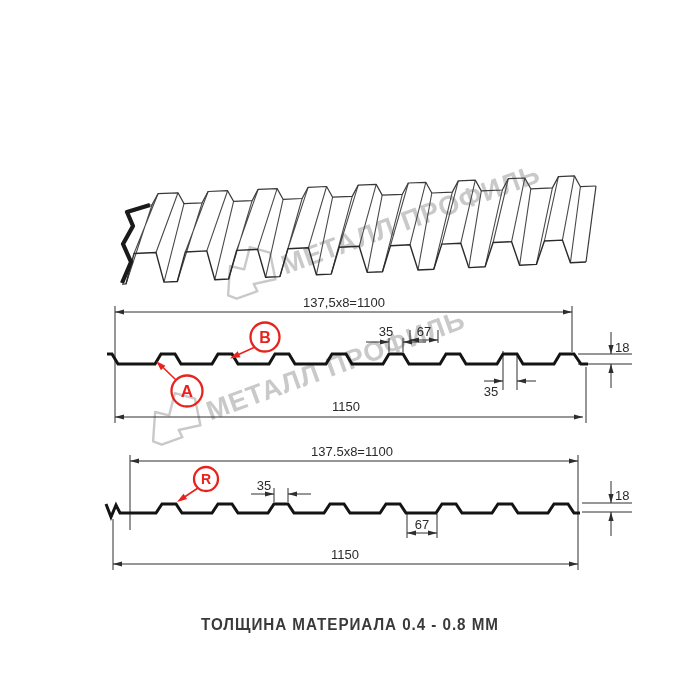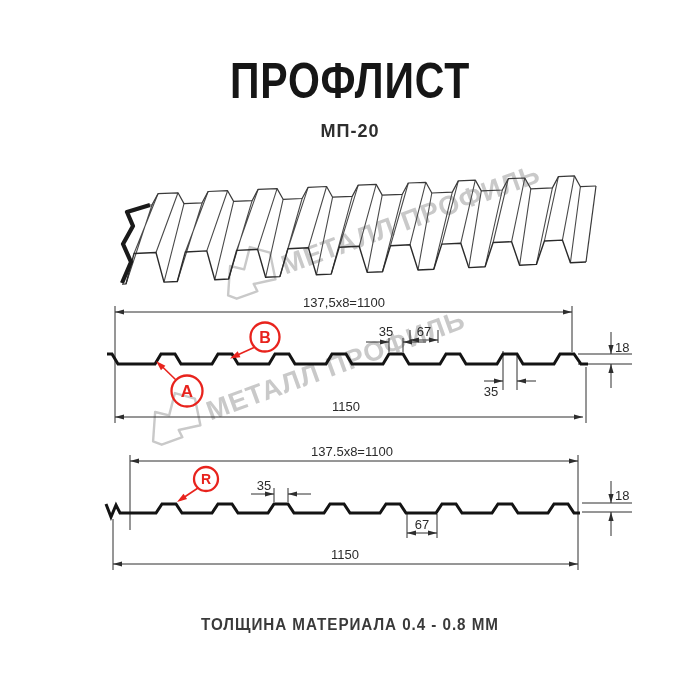--- a/index.html
+++ b/index.html
@@ -17,24 +17,20 @@
   .dimtxt{font-size:13px;fill:#2b2b2b;}
   .dimtxt-s{font-size:13px;fill:#2b2b2b;}
   .redtxt{font-size:17px;font-weight:bold;fill:#e8231d;}
   .wmtxt{font-size:27px;font-weight:bold;fill:#c9c9c9;letter-spacing:1px;}
 </style>
 </head>
 <body>
 
 <div class="stage">
 
-  <div class="title-block">
-    <div class="main-title">ПРОФЛИСТ</div>
-    <div class="sub-title">МП-20</div>
-  </div>
 
   <svg width="700" height="700" viewBox="0 0 700 700" style="position:absolute;left:0;top:0">
 
     <g transform="translate(228,304) rotate(-20)">
       <path d="M3 -8 L15 -35 L27 -27 L40 -46 L57 -34 L53 -7 L31 -10 L32 -2 L10 -2 Z" fill="none" stroke="#c9c9c9" stroke-width="2.4" stroke-linejoin="round"></path>
       <text x="64" y="-8" class="wmtxt">МЕТАЛЛ ПРОФИЛЬ</text>
     </g>
     <g transform="translate(153,450) rotate(-20)">
       <path d="M3 -8 L15 -35 L27 -27 L40 -46 L57 -34 L53 -7 L31 -10 L32 -2 L10 -2 Z" fill="none" stroke="#c9c9c9" stroke-width="2.4" stroke-linejoin="round"></path>
       <text x="64" y="-8" class="wmtxt">МЕТАЛЛ ПРОФИЛЬ</text>

